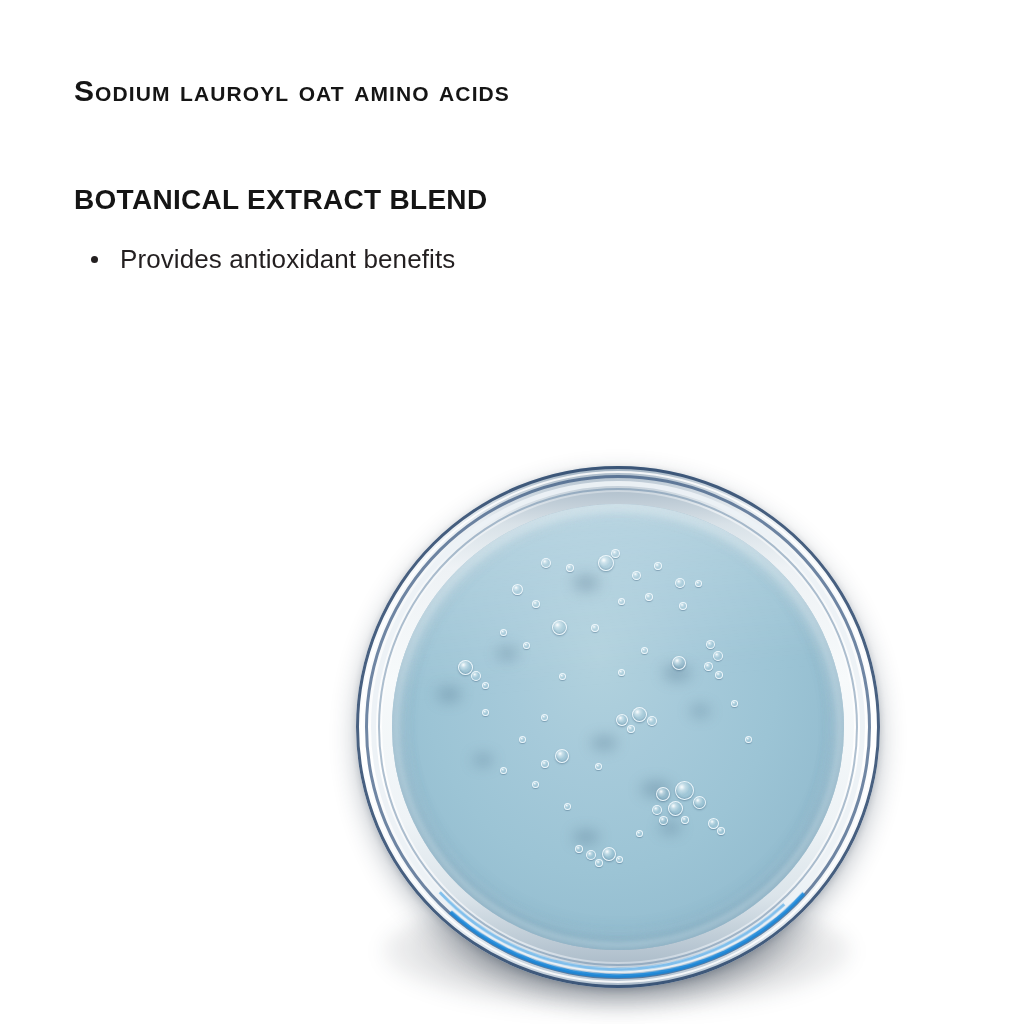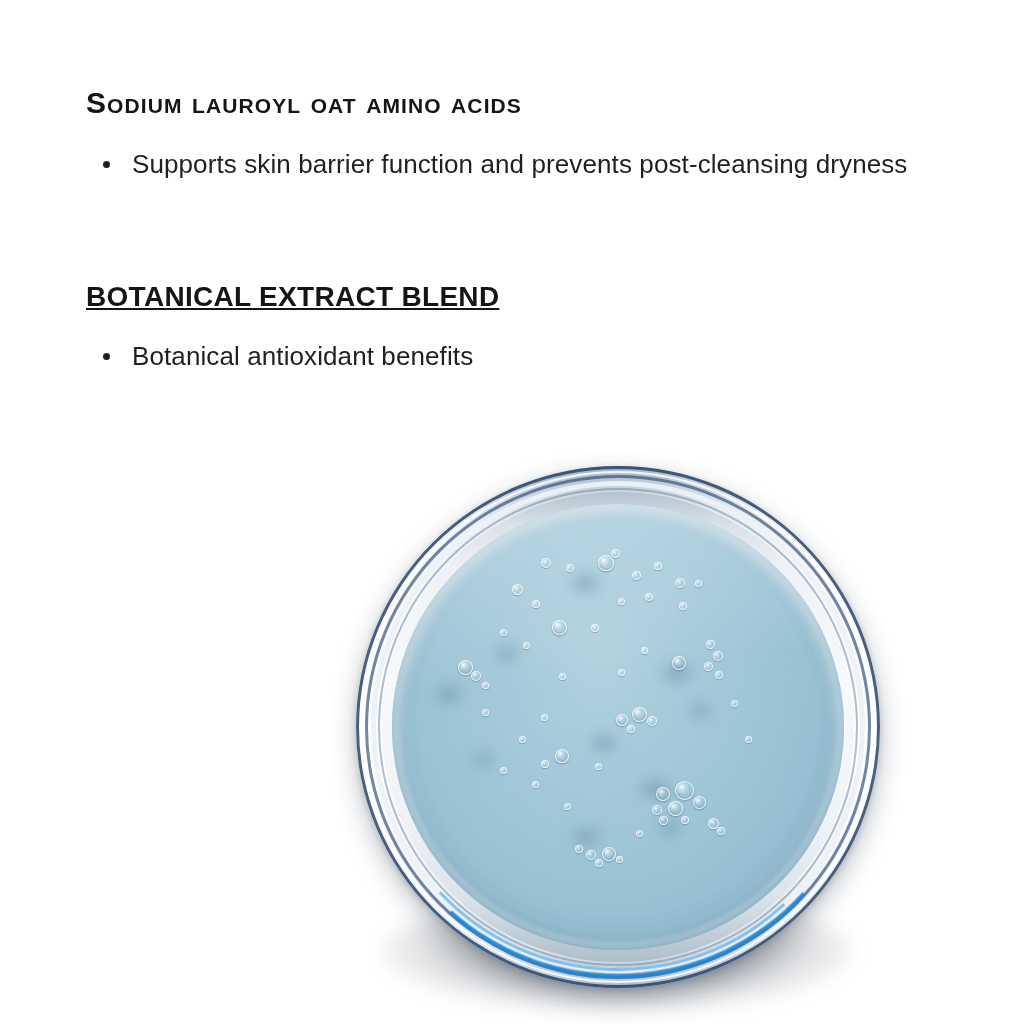--- a/index.html
+++ b/index.html
@@ -40,21 +40,21 @@
     letter-spacing: 0.5px;
     color: #121212;
     margin: 0;
     padding-top: 38px;
     line-height: 1.2;
     text-transform: uppercase;
     white-space: nowrap;
   }
 
   .ingredient-block {
-    margin: 12px;
+    margin: 0;
   }
   .ingredient-block.first { padding-top: 74px; }
   .ingredient-block.second { padding-top: 75px; }
 
   .ingredient-heading {
     font-family: "Liberation Sans", sans-serif;
     font-weight: 700;
     font-size: 29px;
     color: #151515;
     margin: 0;
@@ -64,21 +64,20 @@
   .ingredient-heading.smallcaps {
     font-variant: small-caps;
     font-variant-caps: small-caps;
     letter-spacing: 1.1px;
     font-size: 30px;
   }
   .ingredient-heading.allcaps {
     text-transform: uppercase;
     letter-spacing: 0.3px;
     font-size: 28px;
-    text-decoration: underline;
   }
 
   ul.bullets {
     list-style: none;
     margin: 0;
     padding: 0;
     padding-top: 14px;
   }
   ul.bullets li {
     position: relative;
@@ -401,32 +400,26 @@
       <div class="bub tiny" style="left:78%;top:52%;width:5px;height:5px;"></div>
       <div class="bub tiny" style="left:67%;top:17%;width:5px;height:5px;"></div>
     </div>
   </div>
 
   <div class="content">
 
 
     <div class="ingredient-block first">
       <h2 class="ingredient-heading smallcaps">Sodium lauroyl oat amino acids</h2>
-      <ul class="bullets">
-        <li class="bullet-wide">
-          <span class="dot"></span>
-          <span>Supports skin barrier function and prevents post-cleansing dryness</span>
-        </li>
-      </ul>
     </div>
 
     <div class="ingredient-block second">
       <h2 class="ingredient-heading allcaps">Botanical extract blend</h2>
       <ul class="bullets">
         <li class="bullet-narrow">
           <span class="dot"></span>
-          <span>Botanical antioxidant benefits</span>
+          <span>Provides antioxidant benefits</span>
         </li>
       </ul>
     </div>
 
   </div>
 </div>
 
 </body></html>

